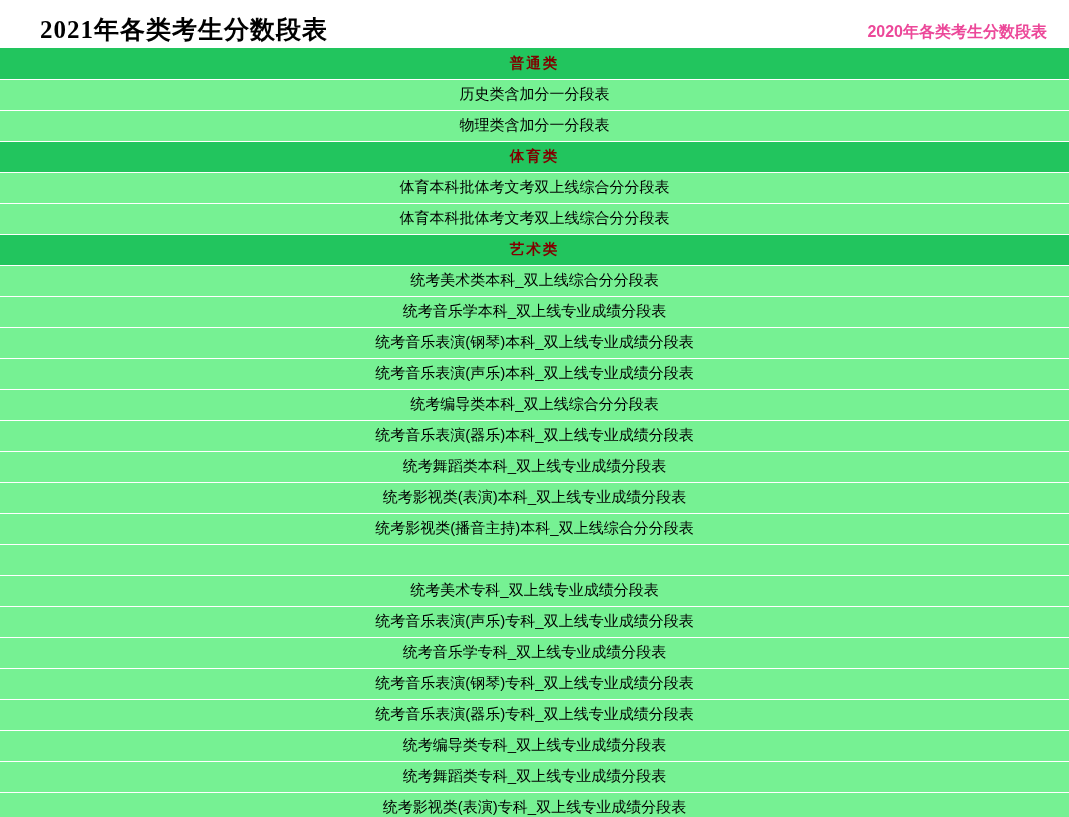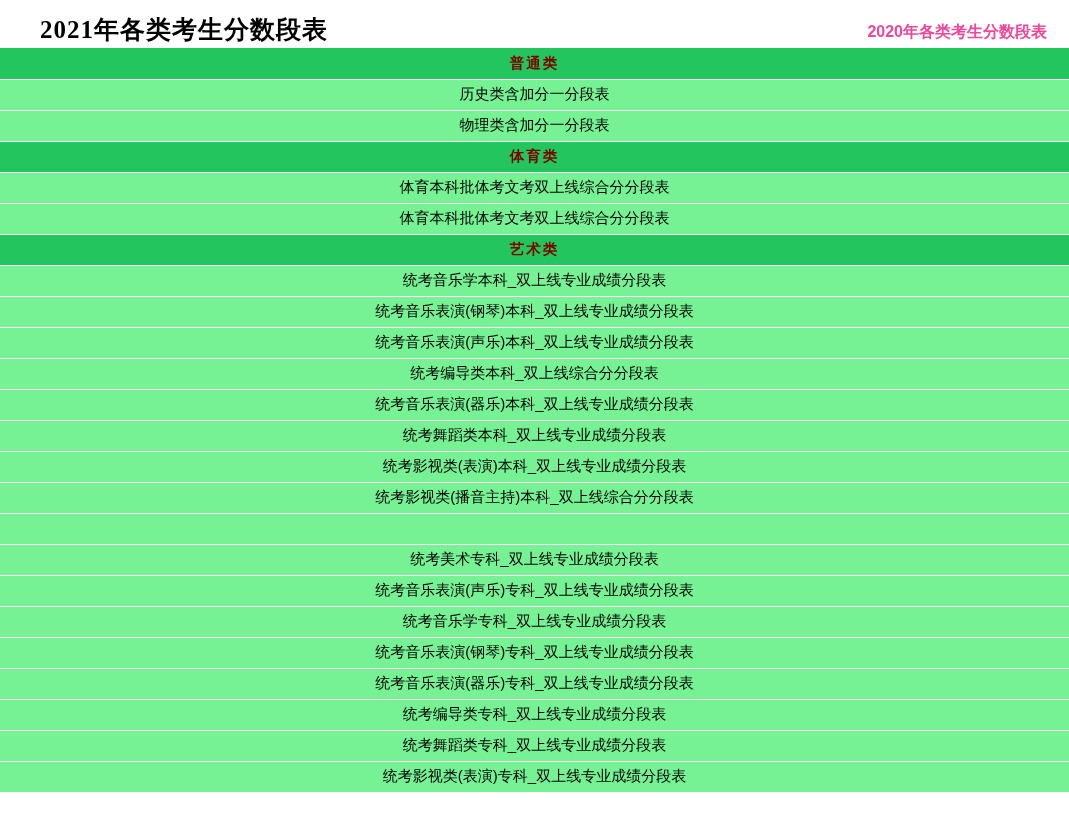--- a/index.html
+++ b/index.html
@@ -121,20 +121,23 @@
         <tr class="row row-item">
           <td><span class="cell-text">体育本科批体考文考双上线综合分分段表</span></td>
         </tr>
         <tr class="row row-item">
           <td><span class="cell-text">体育本科批体考文考双上线综合分分段表</span></td>
         </tr>
         <tr class="row row-section">
           <td>艺术类</td>
         </tr>
         <tr class="row row-item">
+          <td><span class="cell-text">统考美术类本科_双上线综合分分段表</span></td>
+        </tr>
+        <tr class="row row-item">
           <td><span class="cell-text">统考音乐学本科_双上线专业成绩分段表</span></td>
         </tr>
         <tr class="row row-item">
           <td><span class="cell-text">统考音乐表演(钢琴)本科_双上线专业成绩分段表</span></td>
         </tr>
         <tr class="row row-item">
           <td><span class="cell-text">统考音乐表演(声乐)本科_双上线专业成绩分段表</span></td>
         </tr>
         <tr class="row row-item">
           <td><span class="cell-text">统考编导类本科_双上线综合分分段表</span></td>

